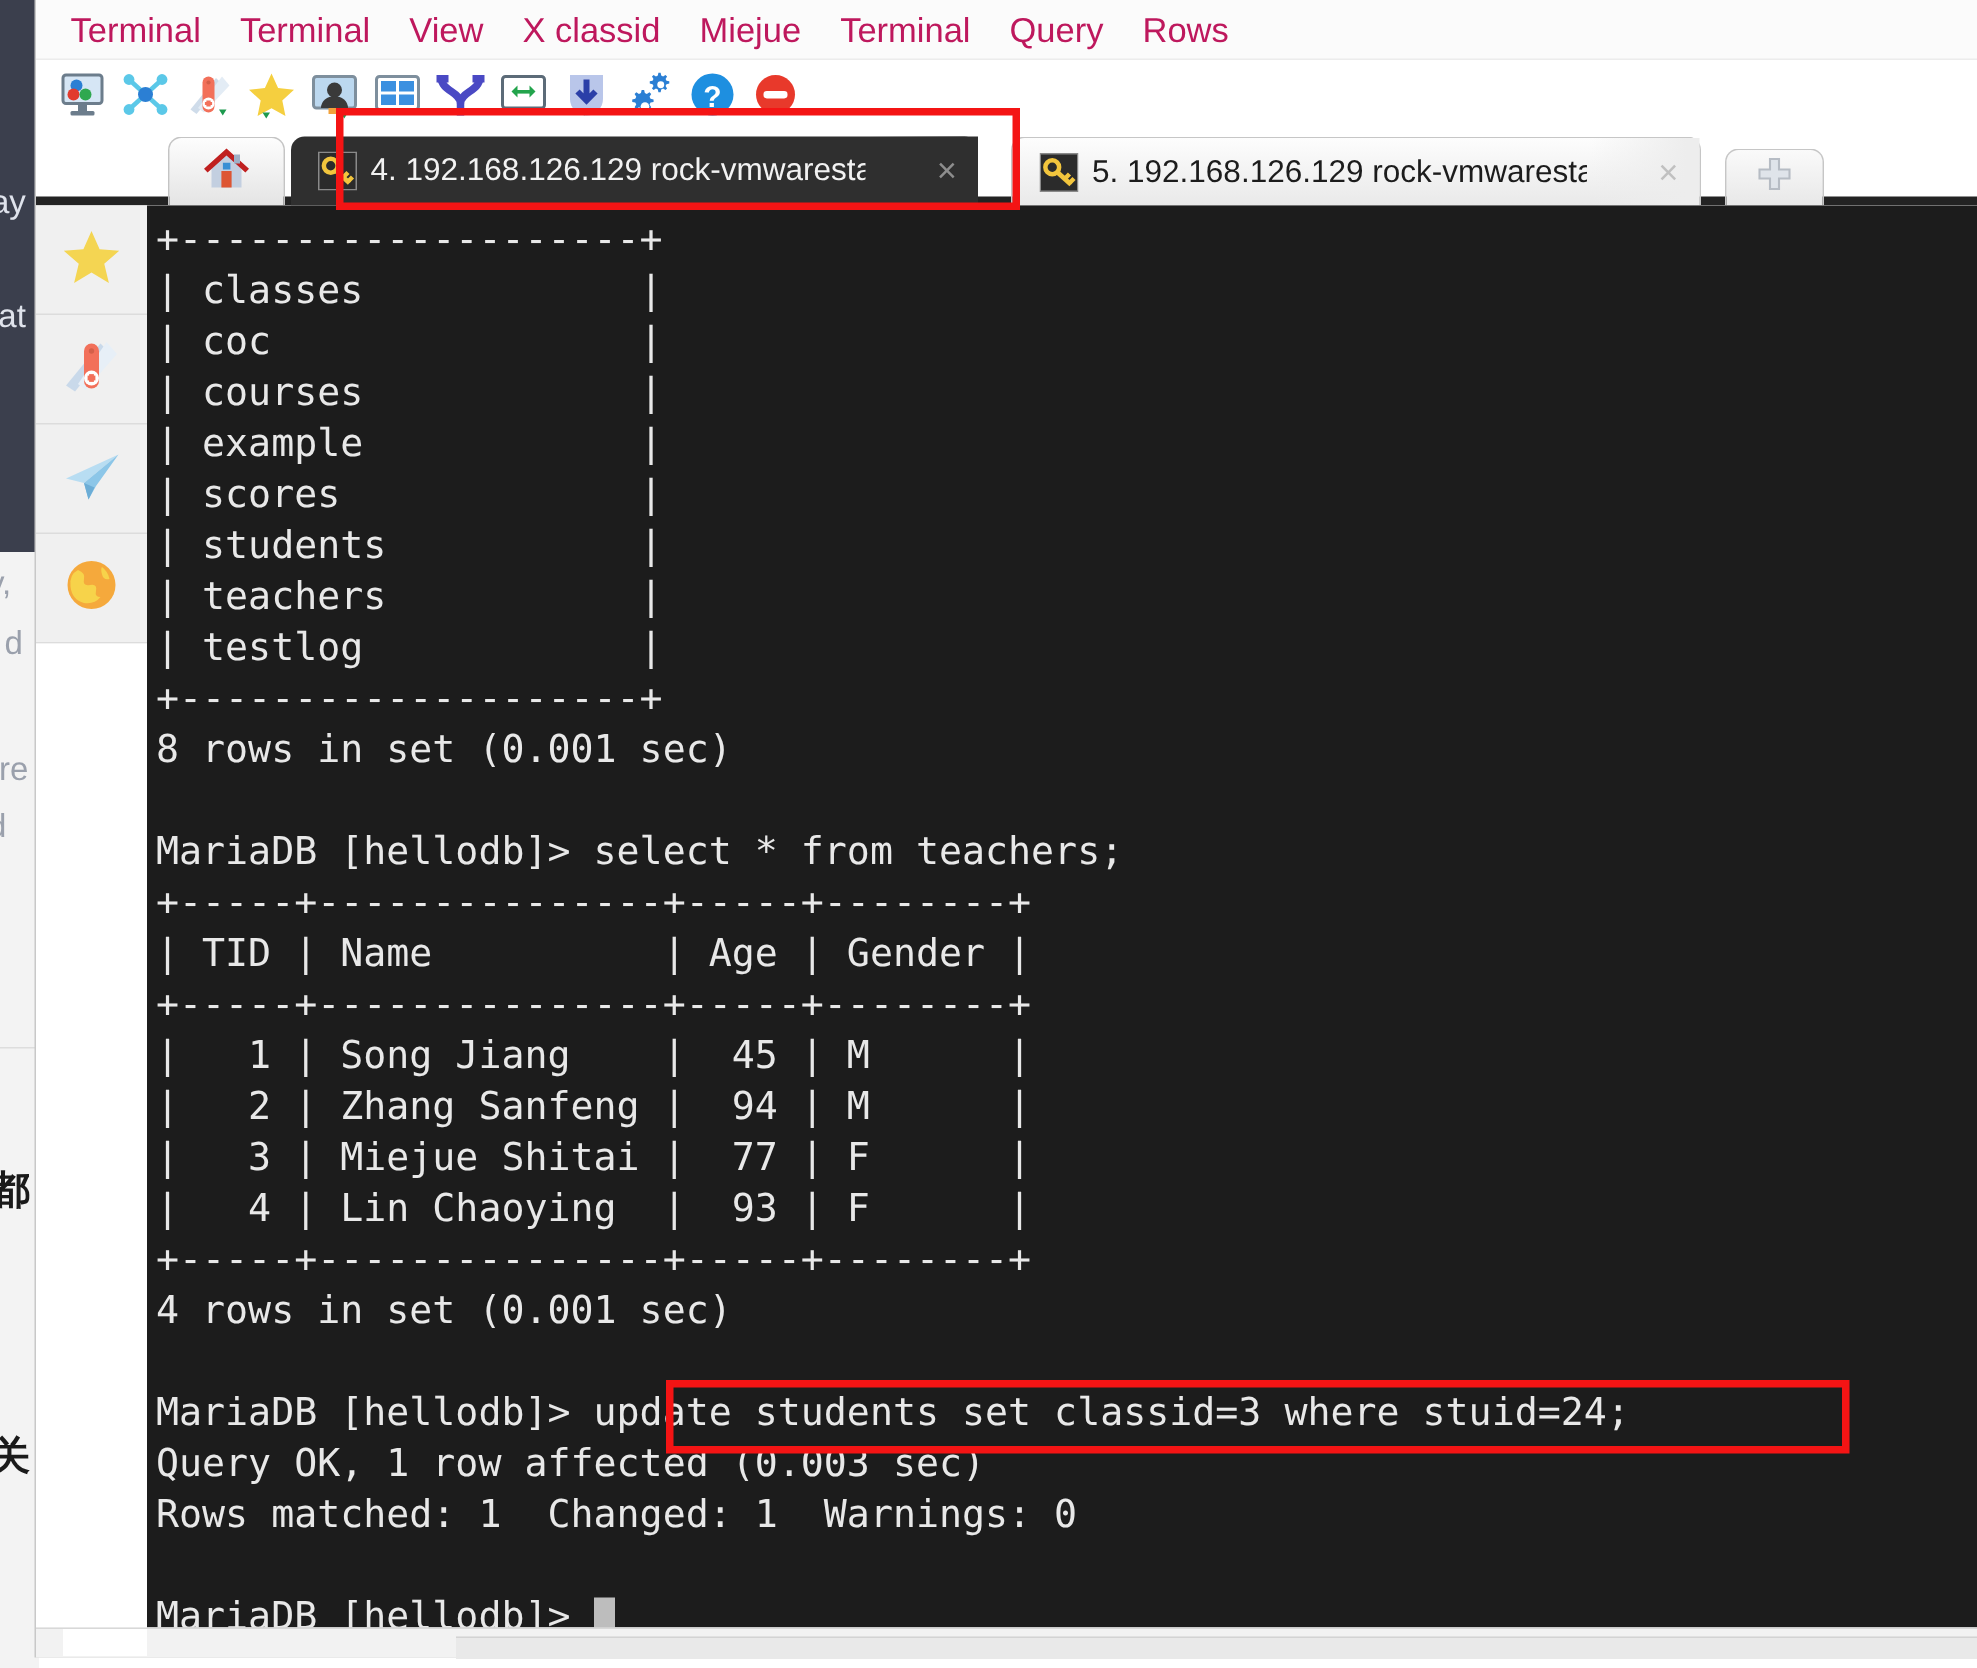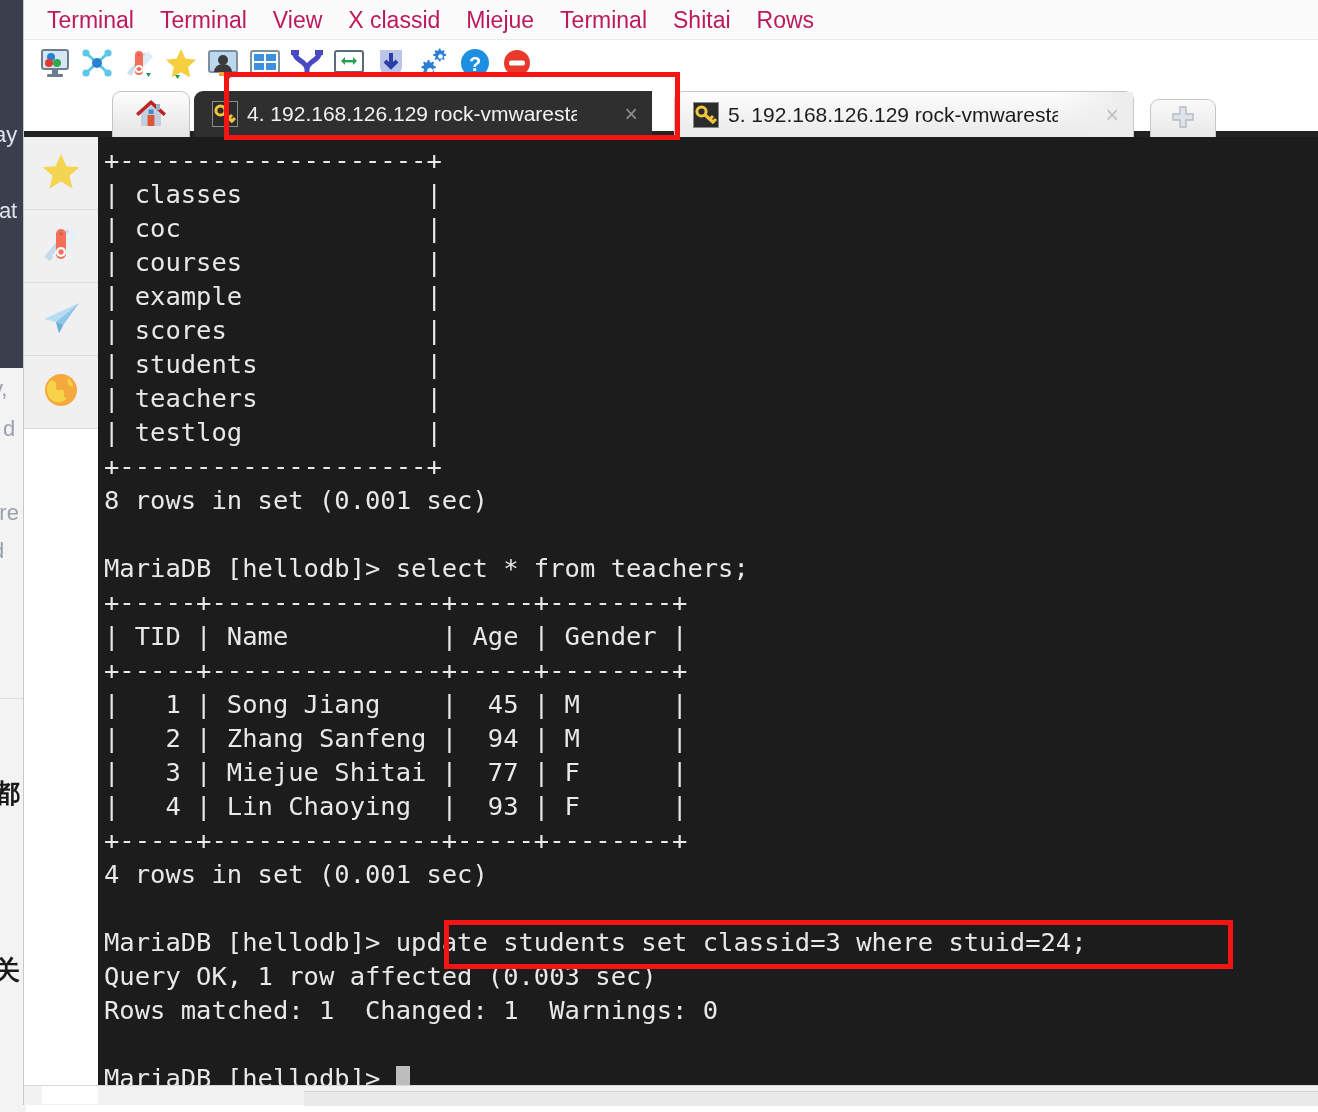--- a/index.html
+++ b/index.html
@@ -316,21 +316,21 @@
 
   <div id="app-window">
 
     <div id="menubar">
       <div class="menu-item">Terminal</div>
       <div class="menu-item">Terminal</div>
       <div class="menu-item">View</div>
       <div class="menu-item">X classid</div>
       <div class="menu-item">Miejue</div>
       <div class="menu-item">Terminal</div>
-      <div class="menu-item">Shitai</div>
+      <div class="menu-item">Query</div>
       <div class="menu-item">Rows</div>
     </div>
 
     <div id="toolbar">
 
       <div class="tb-btn">
         <span>
         <svg width="34" height="34" viewBox="0 0 34 34">
           <rect x="4" y="4" width="26" height="19" rx="2" fill="#d6e6f5" stroke="#6c7d8c" stroke-width="2"></rect>
           <circle cx="13" cy="11" r="4" fill="#2b7fd4"></circle>

